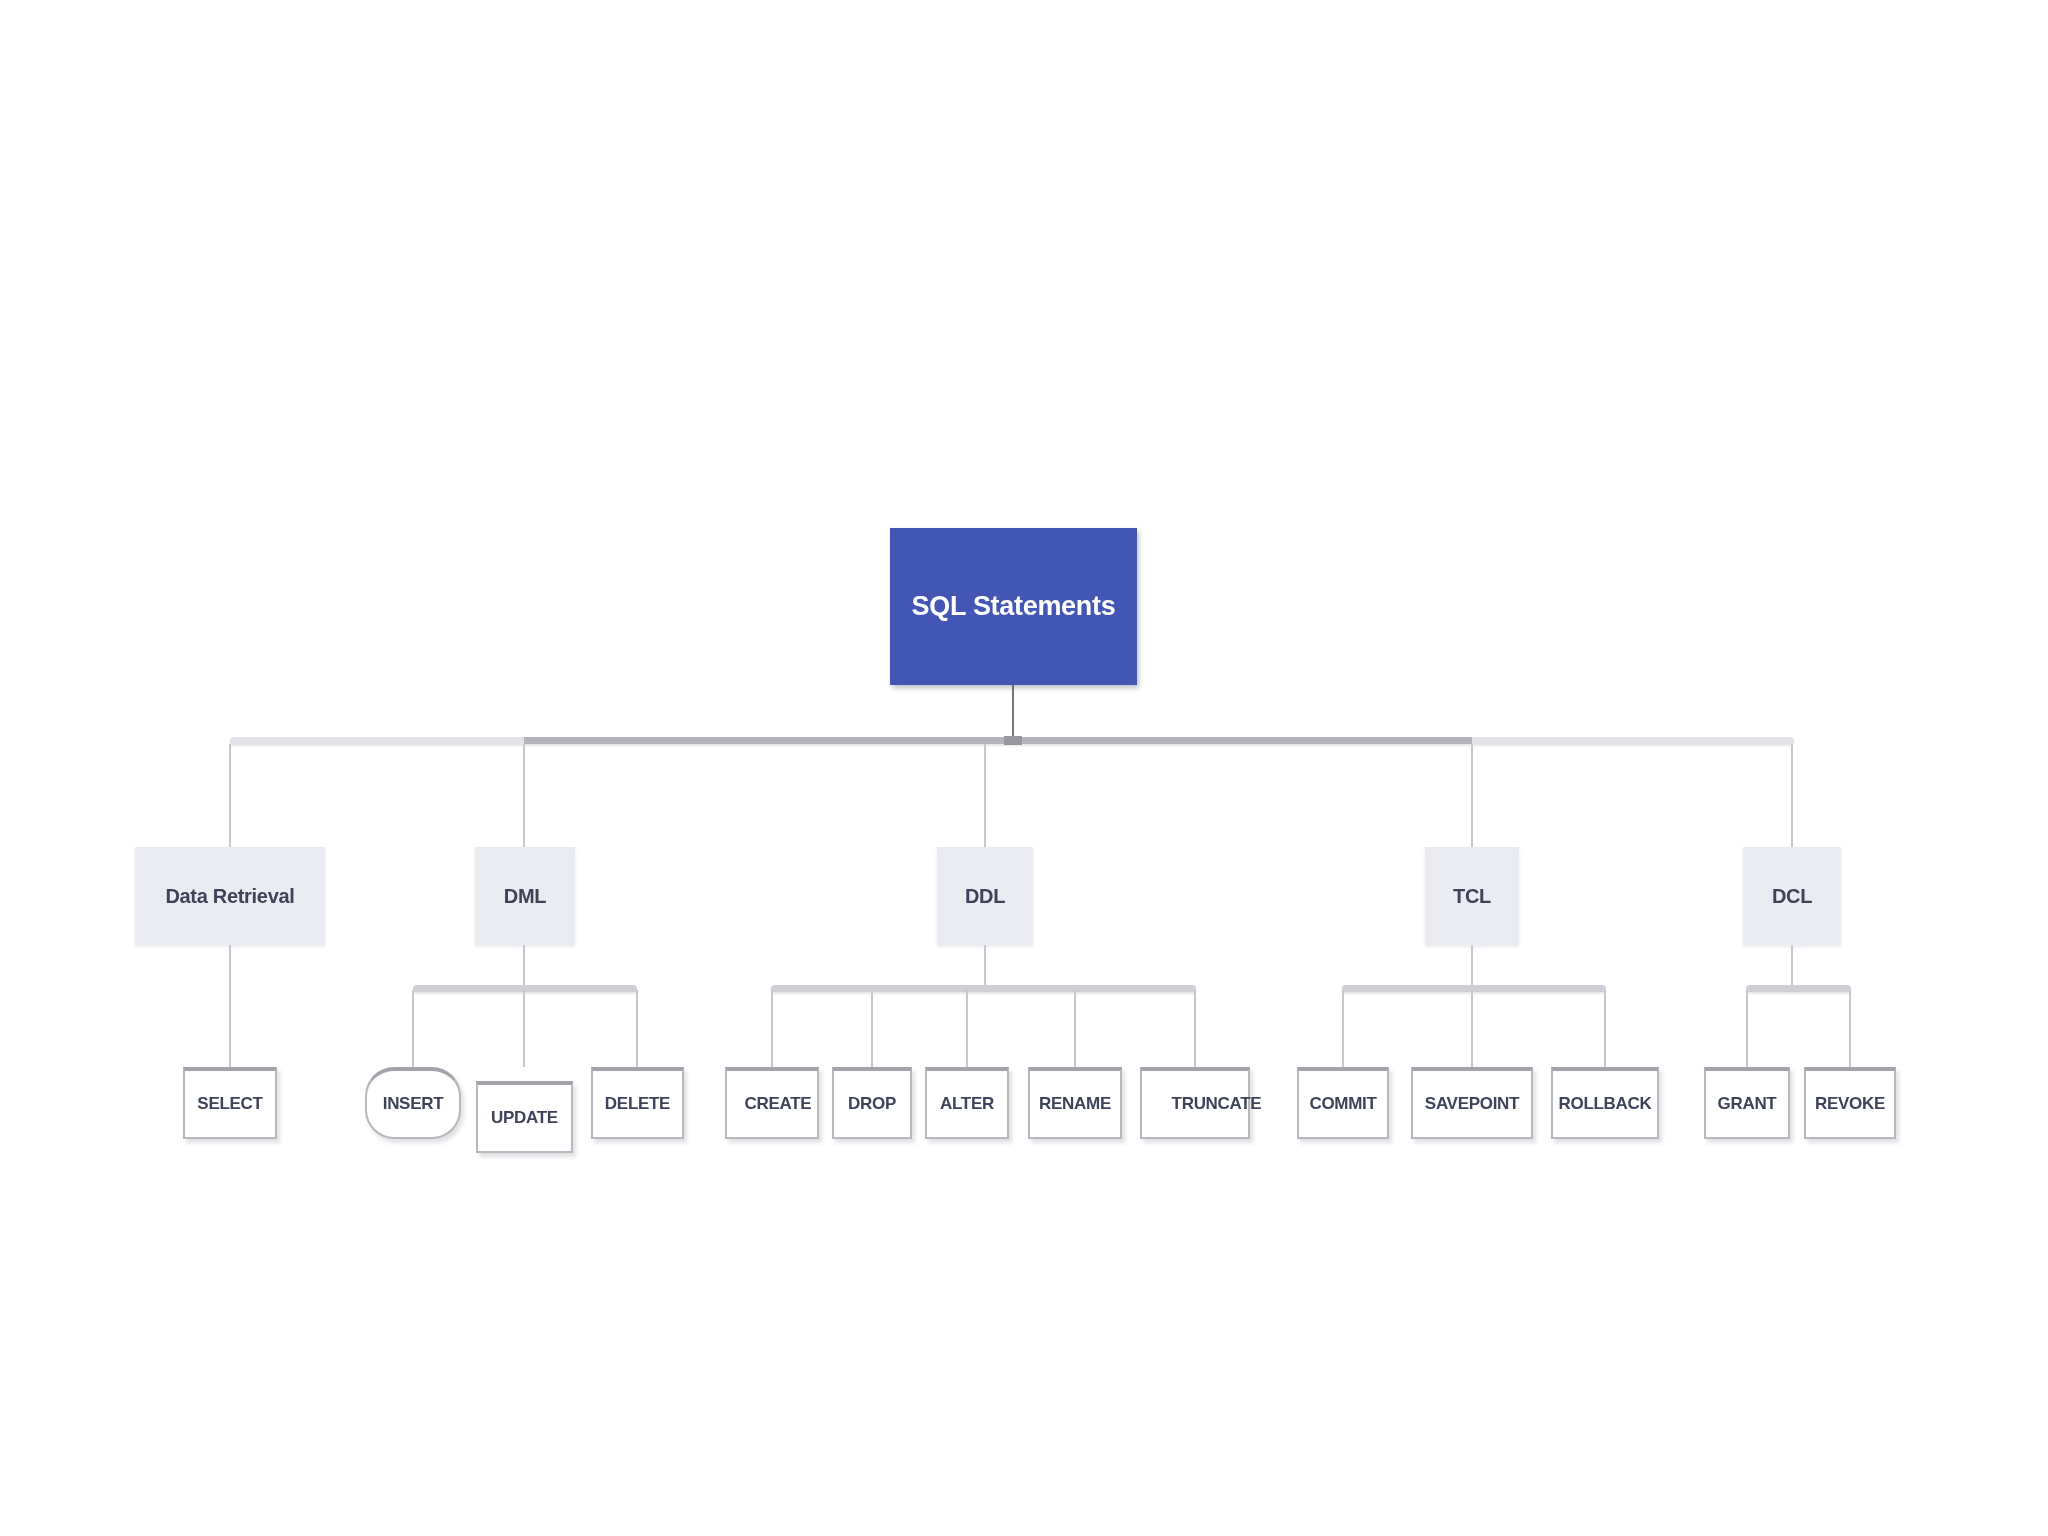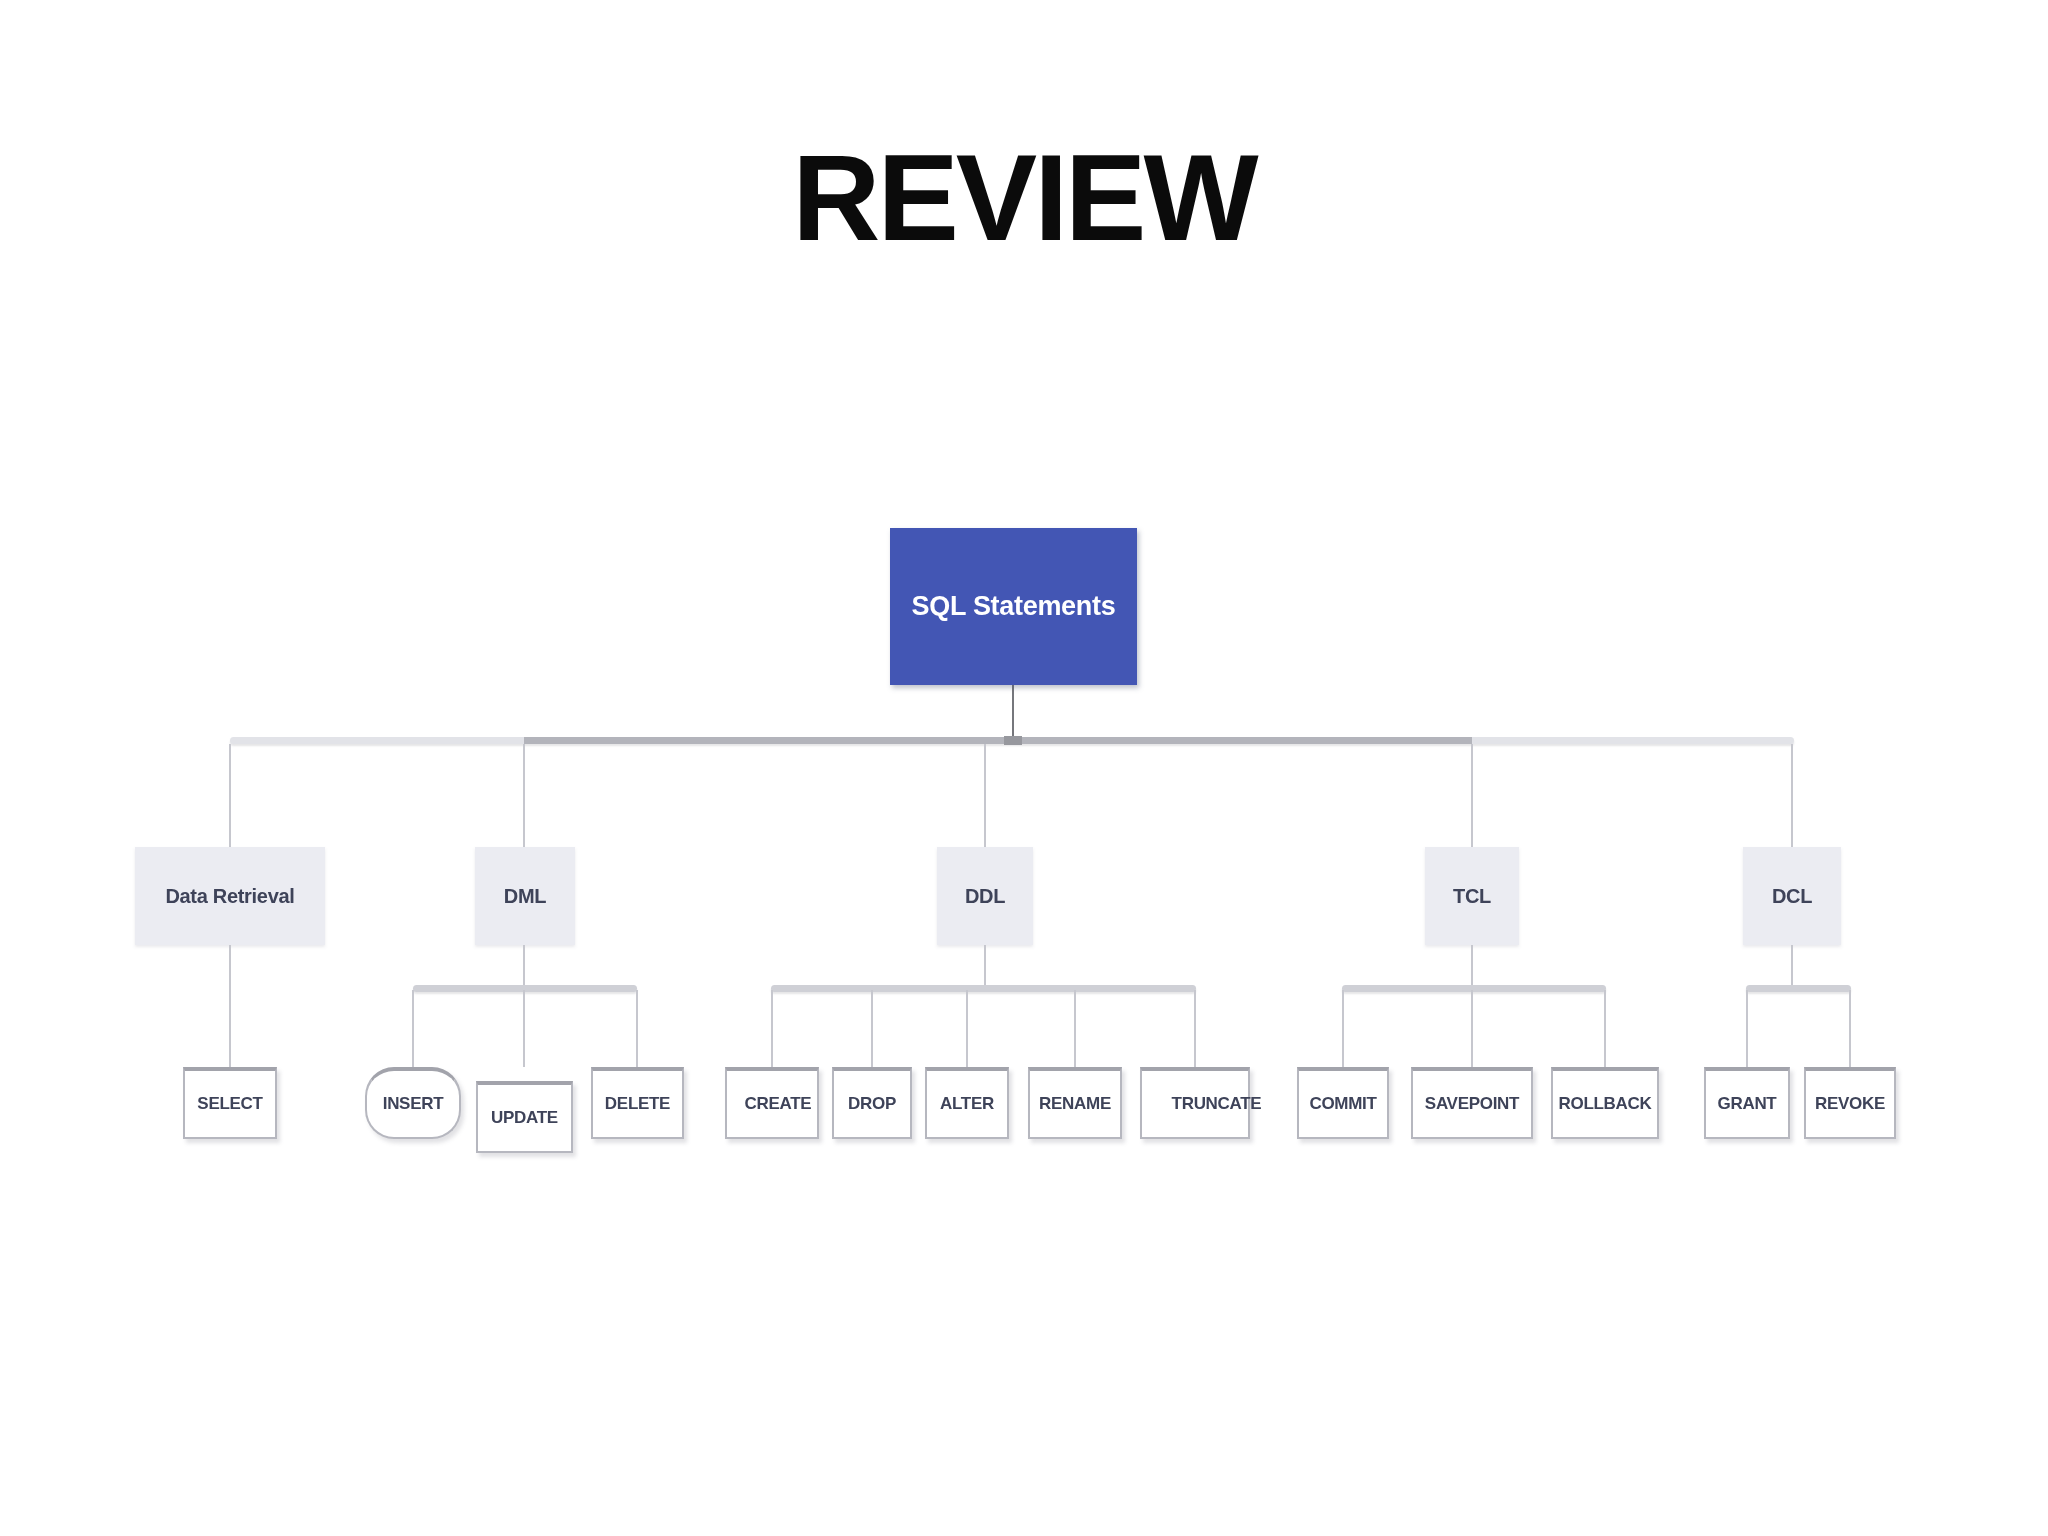--- a/index.html
+++ b/index.html
@@ -67,21 +67,20 @@
   .junction-nub{
     position:absolute;
     background:#97989e;
   }
 </style>
 </head>
 <body>
 
 <div id="stage">
 
-  <div class="slide-title">REVIEW</div>
 
   <div class="vline stem-root" style="left:1012px;top:685px;height:55px;"></div>
   <div class="ribbon" style="left:230px;top:737px;width:1564px;"></div>
   <div class="ribbon-dark" style="left:524px;top:737px;width:948px;"></div>
   <div class="junction-nub" style="left:1004px;top:736px;width:18px;height:9px;"></div>
 
   <div class="vline" style="left:229px;top:744px;height:103px;"></div>
   <div class="vline" style="left:523px;top:744px;height:103px;"></div>
   <div class="vline" style="left:984px;top:744px;height:103px;"></div>
   <div class="vline" style="left:1471px;top:744px;height:103px;"></div>

